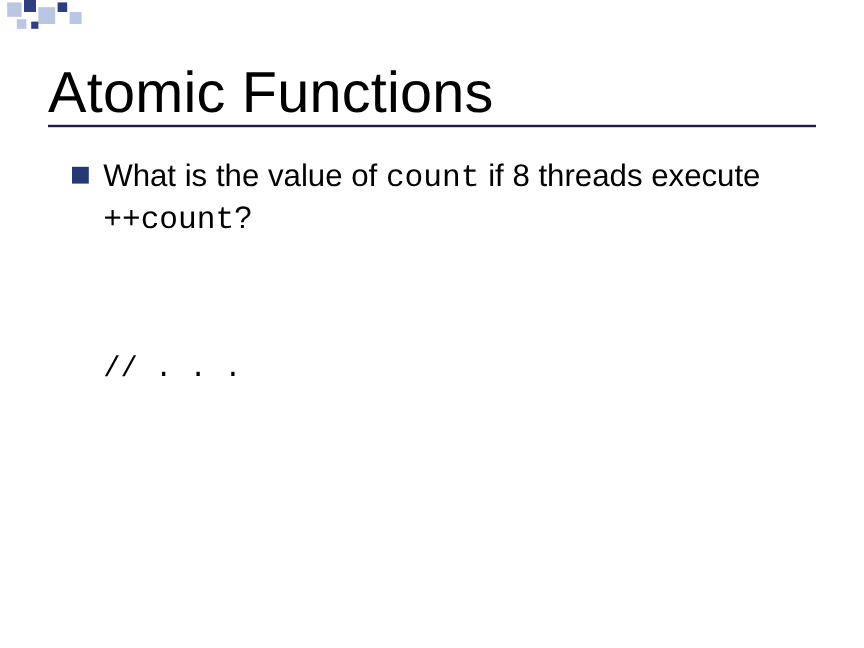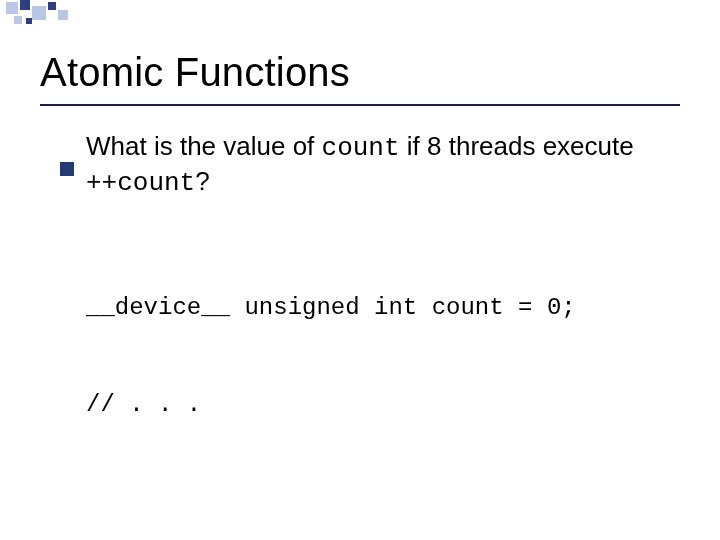--- a/index.html
+++ b/index.html
@@ -9,31 +9,31 @@
     font-family:Arial,Helvetica,sans-serif;
     color:#000;
     position:relative;
     overflow:hidden;
   }
   .deco{position:absolute;left:0;top:0;width:720px;height:30px}
   .sq{position:absolute;background:#b9c6e4}
   .sq.dk{background:#2e3f7f}
   .title{
     position:absolute;left:40px;top:50px;
-    font-size:40px;font-weight:400;letter-spacing:0.2px;
+    font-size:48px;font-weight:400;letter-spacing:0.2px;
   }
   .rule{
     position:absolute;left:40px;top:104px;width:640px;height:0;
     border-top:2px solid #1c1c44;
   }
   .body{
     position:absolute;left:60px;top:130px;width:620px;
     font-size:26px;line-height:1.25;
   }
-  .bullet-row{display:flex;align-items:center}
+  .bullet-row{display:flex;align-items:flex-start}
   .bullet{
     flex:0 0 auto;width:14px;height:14px;background:#243a73;
     margin-top:9px;margin-right:12px;
   }
   .bullet-text{flex:1 1 auto}
   .mono{font-family:"Courier New",Courier,monospace}
   .code{
     margin-top:28px;margin-left:26px;
     font-family:"Courier New",Courier,monospace;
     font-size:24px;line-height:1.35;white-space:pre;
@@ -57,16 +57,15 @@
 
 <div class="body">
   <div class="bullet-row">
     <div class="bullet"></div>
     <div class="bullet-text">
       <span>What is the value of </span><span class="mono">count</span><span> if 8 threads execute </span><span class="mono">++count</span><span>?</span>
     </div>
   </div>
 
   <div class="code">
-    <div>__device__ unsigned int count = 0;</div>
     <div>// . . .</div>
   </div>
 </div>
 
 </body></html>

